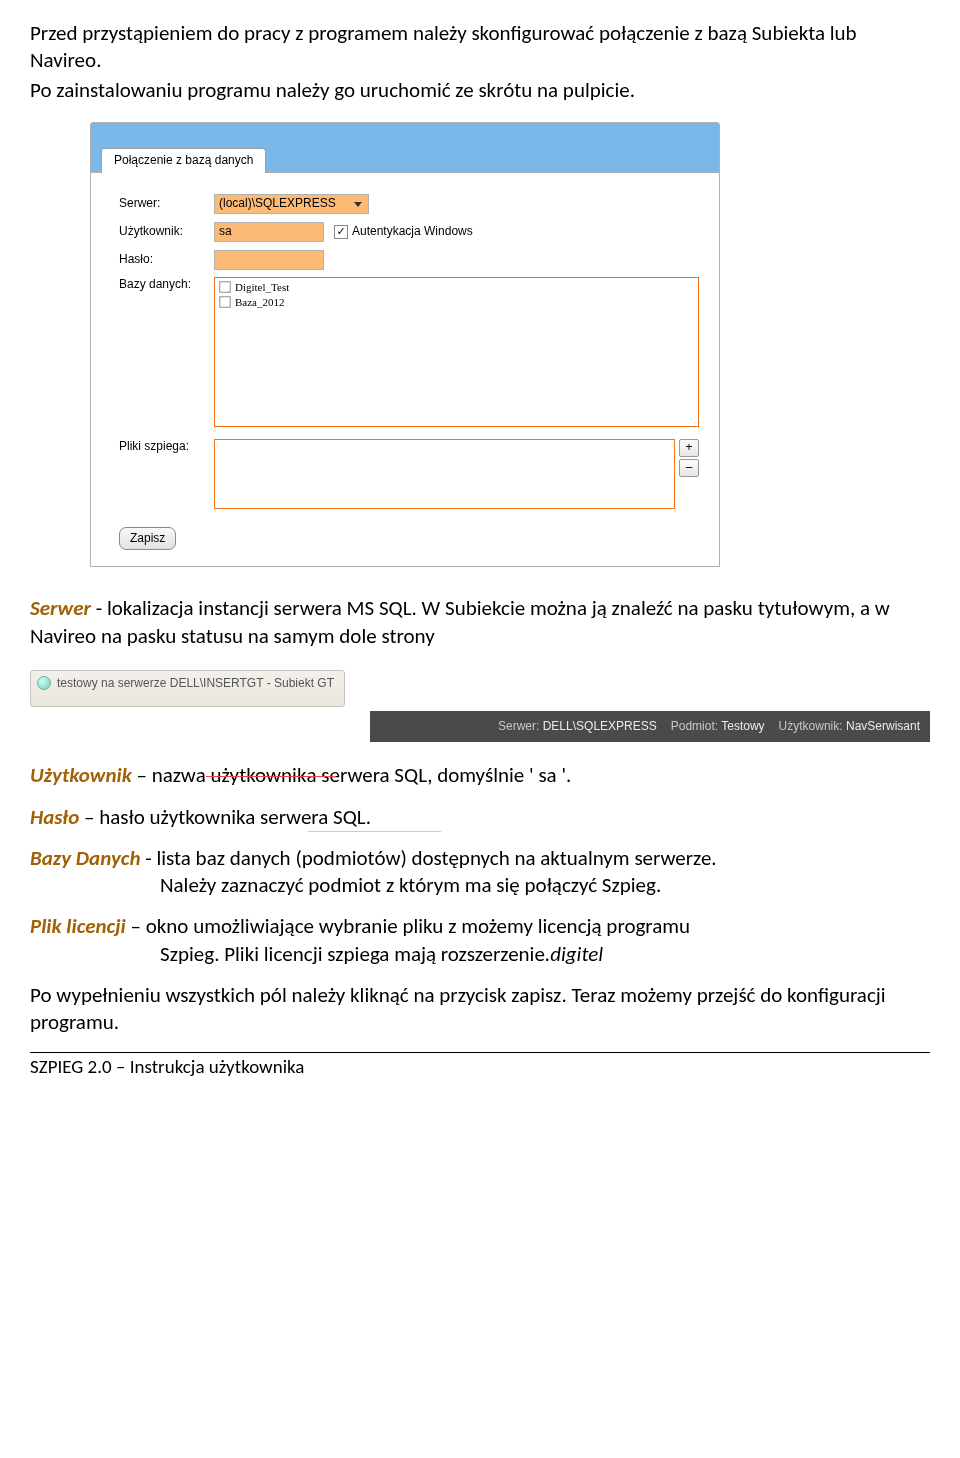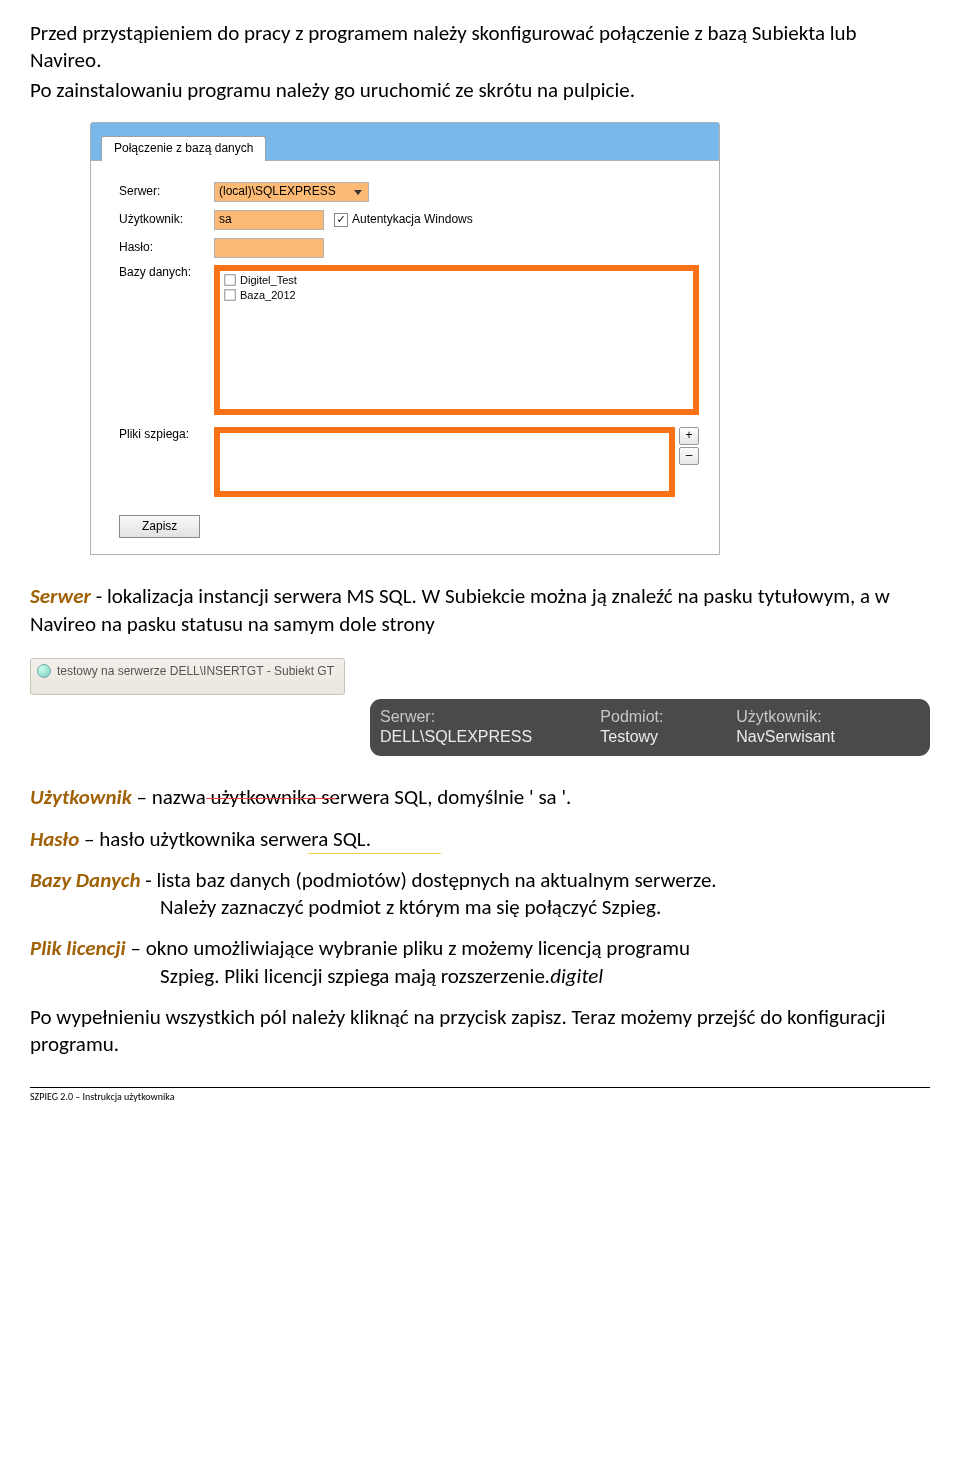--- a/index.html
+++ b/index.html
@@ -18,21 +18,21 @@
   .app-window {
     margin: 18px 0 28px 60px;
     width: 630px;
     border: 1px solid #b0b0b0;
     border-radius: 3px 3px 0 0;
     background: #fff;
   }
   .titlebar {
     background: #79b8e8;
     border-bottom: 1px solid #b0b0b0;
-    height: 38px;
+    height: 50px;
     display: flex;
     align-items: flex-end;
     padding-left: 10px;
     padding-top: 6px;
   }
   .tab {
     background: #fff;
     border: 1px solid #a0a0a0;
     border-bottom: none;
     border-radius: 3px 3px 0 0;
@@ -92,24 +92,25 @@
     border: 1px solid #888;
     margin-right: 4px;
     display: inline-flex;
     align-items: center;
     justify-content: center;
     font-size: 11px;
     line-height: 1;
     background: #fff;
   }
   .listbox {
-    border: 6px solid #f97316;
+    border: 1px solid #f97316;
     background: #fff;
     padding: 2px 4px;
     flex: 1;
+    font-family: Liberation Serif, serif;
   }
   .db-list { height: 150px; }
   .db-item { display: flex; align-items: center; height: 15px; font-size: 11px; }
   .db-item .chk-box { width:12px; height:12px; font-size:10px; transform: scale(0.95); }
   .lic-row { align-items: flex-start; }
   .lic-list { height: 70px; }
   .pm-col { display: flex; flex-direction: column; margin-left: 4px; gap:2px; width:20px;}
   .pm-btn {
     width: 20px; height: 18px;
     border: 1px solid #999;
@@ -118,22 +119,22 @@
     font-size: 12px;
     line-height: 14px;
     text-align: center;
     font-family: Arial, sans-serif;
   }
   .save-btn {
     display: inline-block;
     margin-top: 12px;
     border: 1px solid #8a8a8a;
     background: linear-gradient(#f8f8f8,#e2e2e2);
-    border-radius: 0;
-    padding: 3px 22px;
+    border-radius: 7px;
+    padding: 3px 10px;
     font-family: Tahoma, Arial, sans-serif;
     font-size: 12px;
   }
 
   .def { margin: 8px 0 14px 0; }
   .def .term { color: #a16207; font-weight: bold; font-style: italic; }
   .def-indent { margin-left: 130px; }
 
   .snippet1 {
     margin: 6px 0 2px 0;
@@ -149,31 +150,30 @@
   .snippet1 .ico {
     display: inline-block;
     width: 14px; height: 14px;
     border-radius: 50%;
     border: 1px solid #7aa;
     background: radial-gradient(circle at 30% 30%, #cfe, #7cb);
     margin-right: 6px;
     vertical-align: -3px;
   }
   .snippet2 {
-    margin: 2px 0 28px 0;
+    margin: 2px 0 20px 0;
     margin-left: 340px;
     background: #4a4a4a;
     color: #eaeaea;
     font-family: Tahoma, Arial, sans-serif;
-    font-size: 16px;
+    font-size: 12px;
     padding: 8px 10px;
     display:flex;
     gap: 14px;
     justify-content: flex-end;
-    border-radius: 11px;
   }
   .snippet2 .lbl { color: #c7c7c7; }
 
   .red-line {
     position: relative;
     display: inline-block;
   }
   .red-line::after {
     content:"";
     position:absolute;
@@ -189,24 +189,24 @@
   .yl-under::after{
     content:"";
     position:absolute;
     left:-25px; right:-70px;
     bottom:-1px;
     height:1px;
     background:#f3d24a;
   }
 
   .footer {
-    margin-top: 28px;
+    margin-top: 15px;
     border-top: 1px solid #000;
     padding-top: 2px;
-    font-size: 10px;
+    font-size: 19px;
   }
 </style>
 </head>
 <body>
 
 <div class="intro">
   <p>Przed przystąpieniem do pracy z programem należy skonfigurować połączenie z bazą Subiekta lub Navireo.</p>
   <p>Po zainstalowaniu programu należy go uruchomić ze skrótu na pulpicie.</p>
 </div>
 

